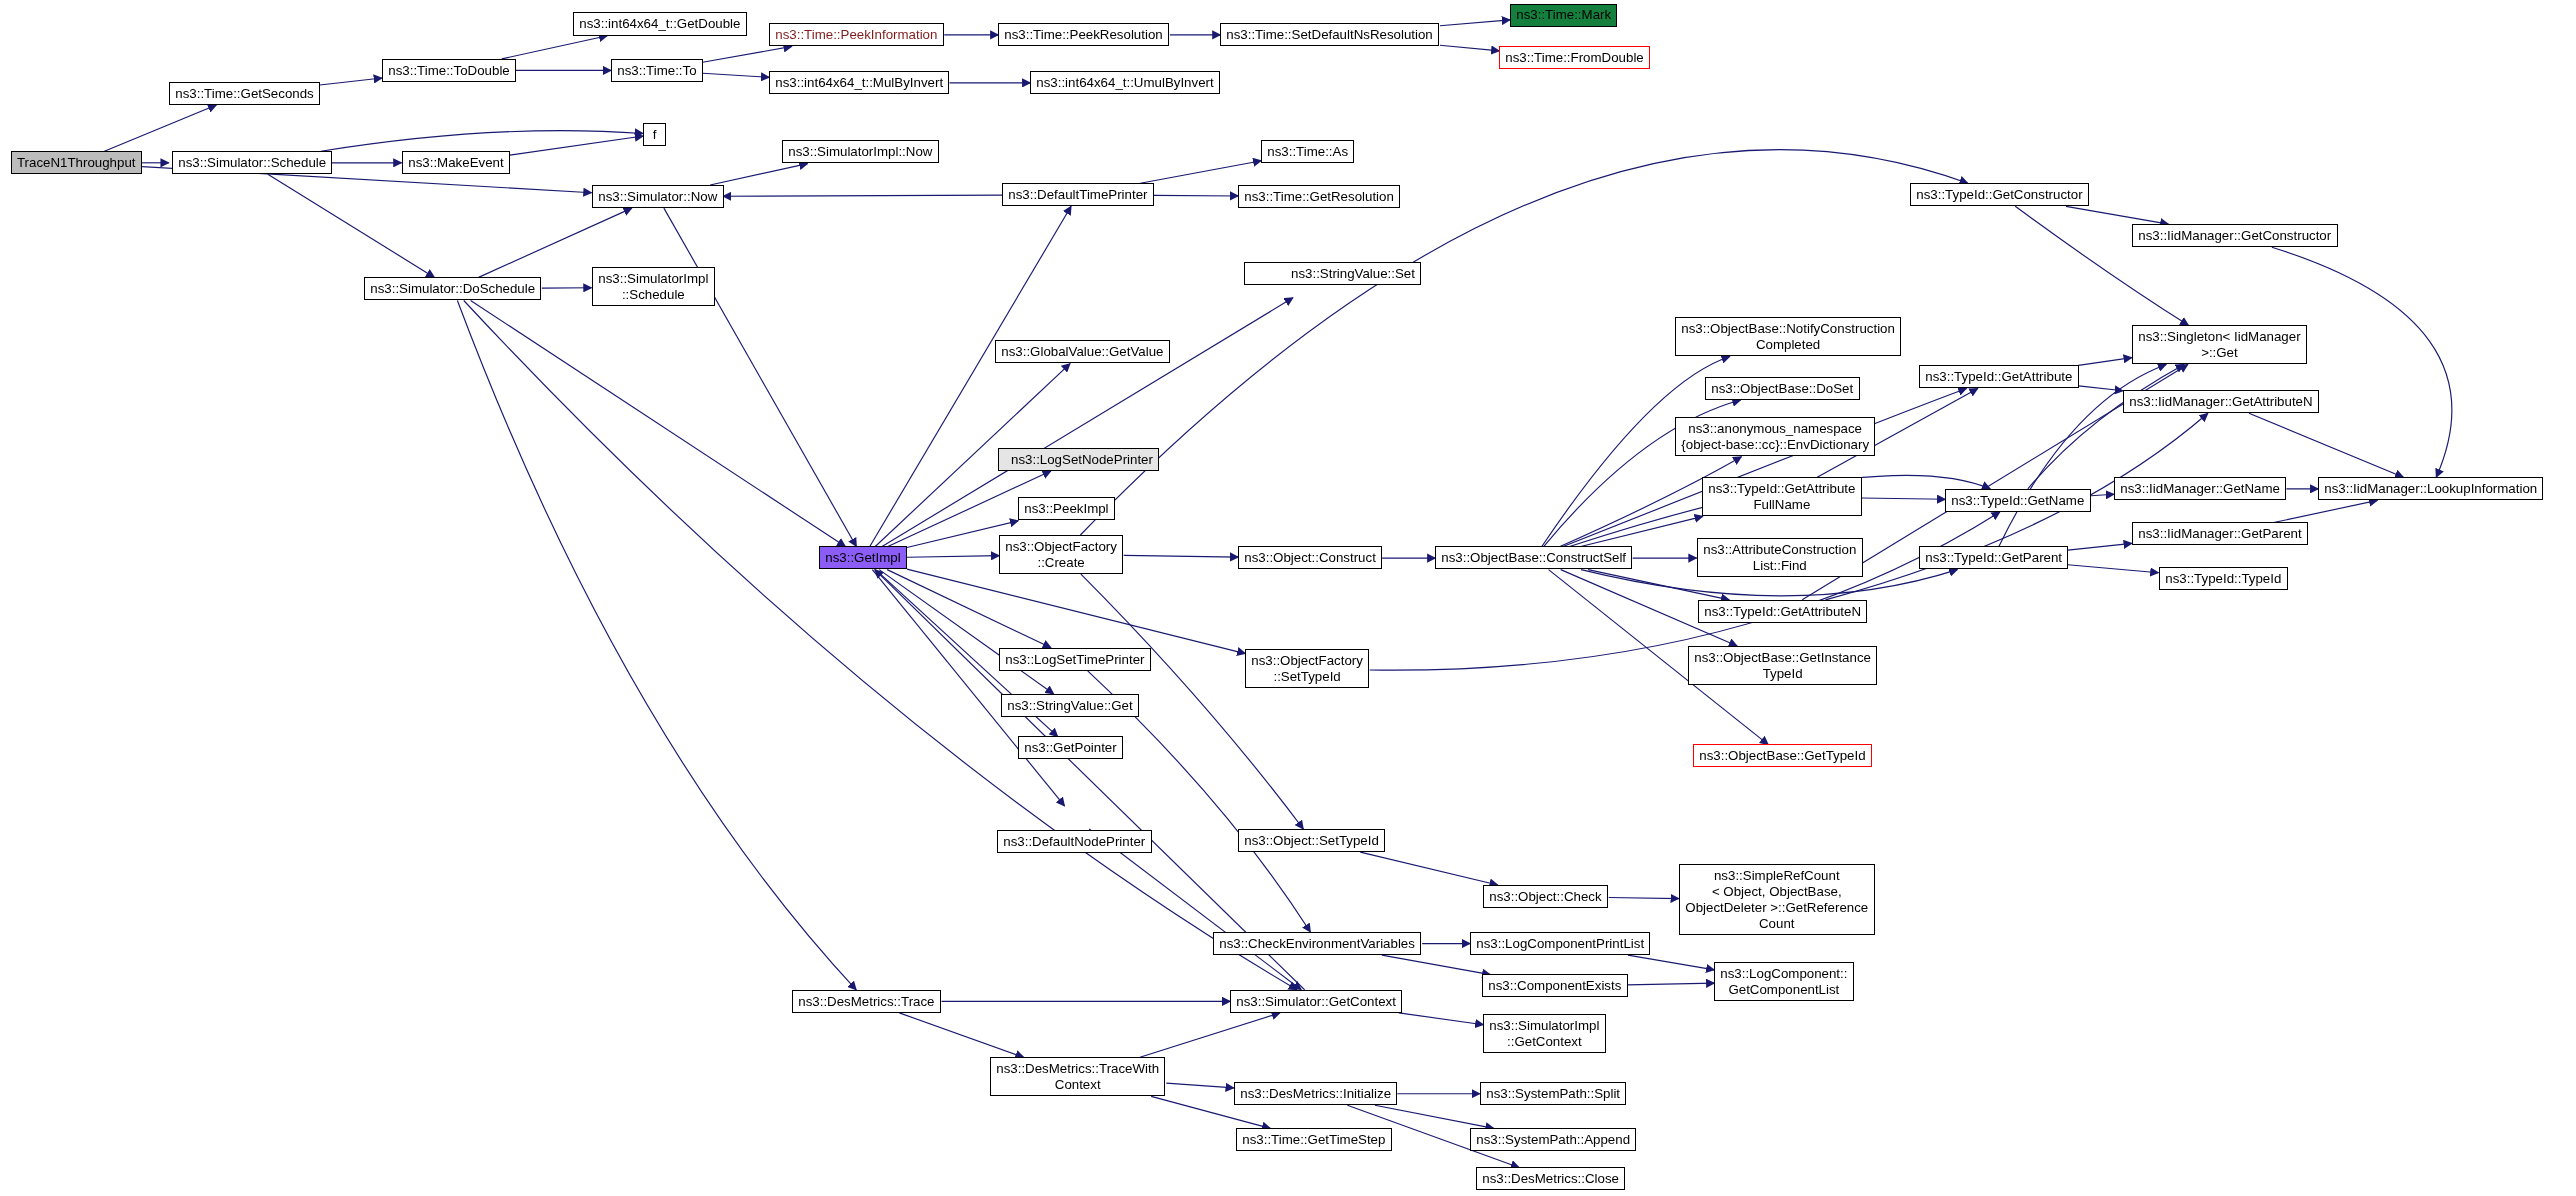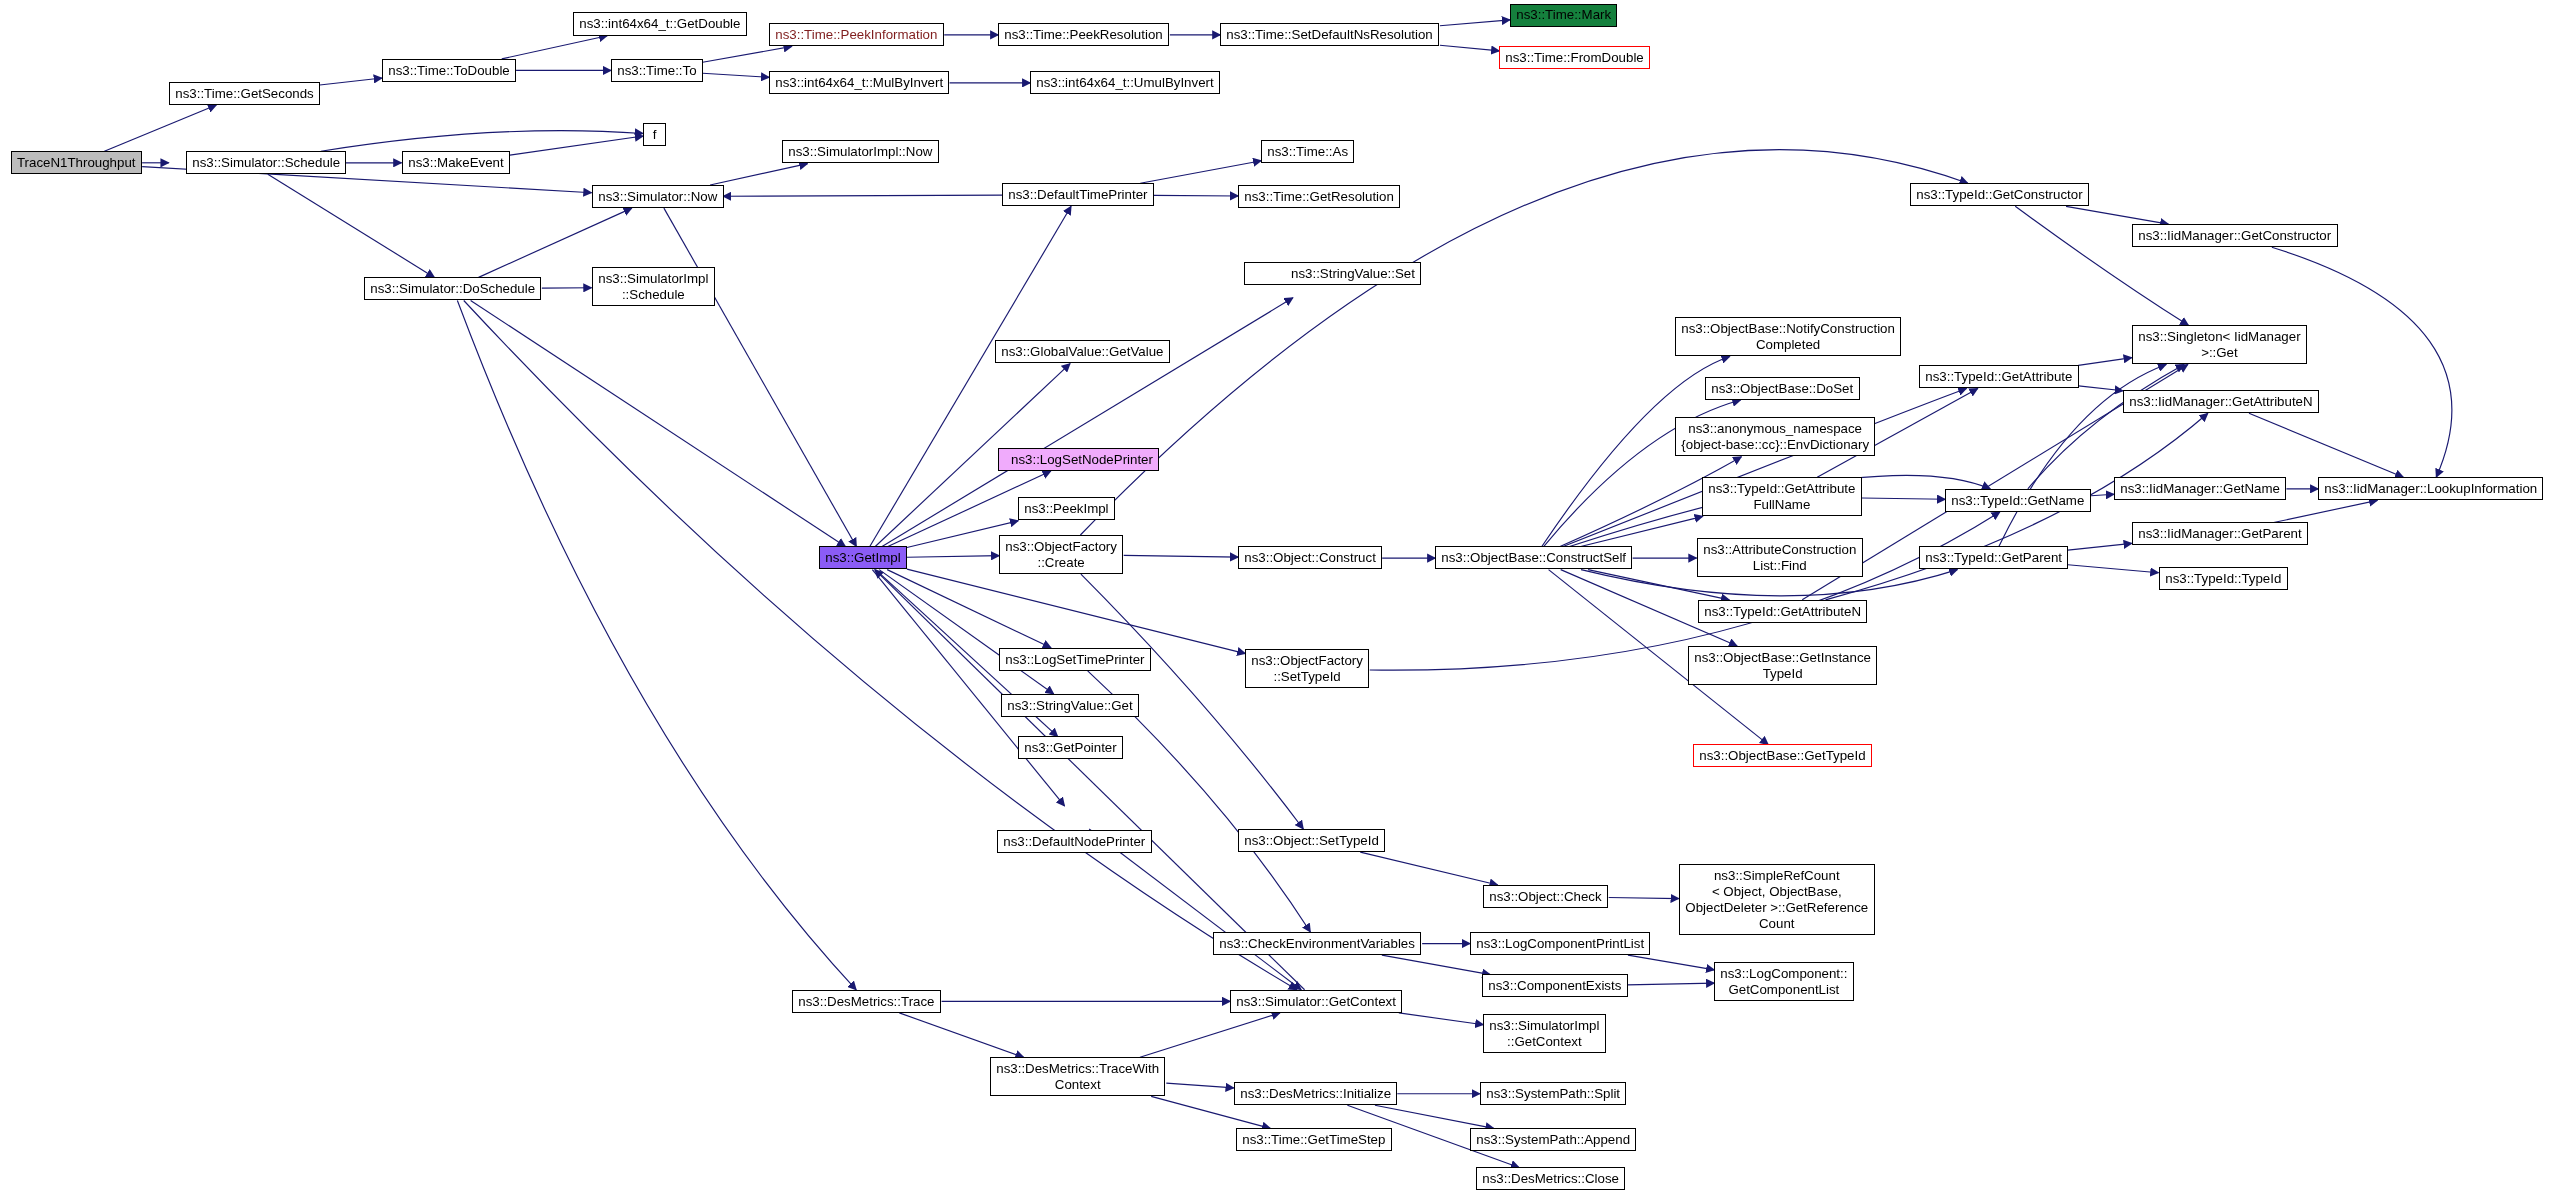--- a/index.html
+++ b/index.html
@@ -159,21 +159,21 @@
     </div>
     <div class="node" style="left: 769px; top: 71px; background: rgb(255, 255, 255); border-color: rgb(0, 0, 0); color: rgb(0, 0, 0);">
       <div>ns3::int64x64_t::MulByInvert</div>
     </div>
     <div class="node" style="left: 1030px; top: 71px; background: rgb(255, 255, 255); border-color: rgb(0, 0, 0); color: rgb(0, 0, 0);">
       <div>ns3::int64x64_t::UmulByInvert</div>
     </div>
     <div class="node" style="left: 643px; top: 123px; background: rgb(255, 255, 255); border-color: rgb(0, 0, 0); color: rgb(0, 0, 0);">
       <div>f</div>
     </div>
-    <div class="node" style="left: 186px; top: 151px; background: rgb(255, 255, 255); border-color: rgb(0, 0, 0); color: rgb(0, 0, 0);">
+    <div class="node" style="left: 172px; top: 151px; background: rgb(255, 255, 255); border-color: rgb(0, 0, 0); color: rgb(0, 0, 0);">
       <div>ns3::Simulator::Schedule</div>
     </div>
     <div class="node" style="left: 402px; top: 151px; background: rgb(255, 255, 255); border-color: rgb(0, 0, 0); color: rgb(0, 0, 0);">
       <div>ns3::MakeEvent</div>
     </div>
     <div class="node" style="left: 782px; top: 140px; background: rgb(255, 255, 255); border-color: rgb(0, 0, 0); color: rgb(0, 0, 0);">
       <div>ns3::SimulatorImpl::Now</div>
     </div>
     <div class="node" style="left: 1261px; top: 140px; background: rgb(255, 255, 255); border-color: rgb(0, 0, 0); color: rgb(0, 0, 0);">
       <div>ns3::Time::As</div>
@@ -220,21 +220,21 @@
     <div class="node" style="left: 2123px; top: 390px; background: rgb(255, 255, 255); border-color: rgb(0, 0, 0); color: rgb(0, 0, 0);">
       <div>ns3::IidManager::GetAttributeN</div>
     </div>
     <div class="node" style="left: 1705px; top: 377px; background: rgb(255, 255, 255); border-color: rgb(0, 0, 0); color: rgb(0, 0, 0);">
       <div>ns3::ObjectBase::DoSet</div>
     </div>
     <div class="node" style="left: 1675px; top: 417px; background: rgb(255, 255, 255); border-color: rgb(0, 0, 0); color: rgb(0, 0, 0);">
       <div>ns3::anonymous_namespace</div>
       <div>{object-base::cc}::EnvDictionary</div>
     </div>
-    <div class="node" style="left: 998px; top: 448px; background: #f0abfc; border-color: rgb(0, 0, 0); color: rgb(0, 0, 0); padding-left: 12px;">
+    <div class="node" style="left: 998px; top: 448px; background: #e5e5e5; border-color: rgb(0, 0, 0); color: rgb(0, 0, 0); padding-left: 12px;">
       <div>ns3::LogSetNodePrinter</div>
     </div>
     <div class="node" style="left: 1702px; top: 477px; background: rgb(255, 255, 255); border-color: rgb(0, 0, 0); color: rgb(0, 0, 0);">
       <div>ns3::TypeId::GetAttribute</div>
       <div>FullName</div>
     </div>
     <div class="node" style="left: 1945px; top: 489px; background: rgb(255, 255, 255); border-color: rgb(0, 0, 0); color: rgb(0, 0, 0);">
       <div>ns3::TypeId::GetName</div>
     </div>
     <div class="node" style="left: 2114px; top: 477px; background: rgb(255, 255, 255); border-color: rgb(0, 0, 0); color: rgb(0, 0, 0);">

